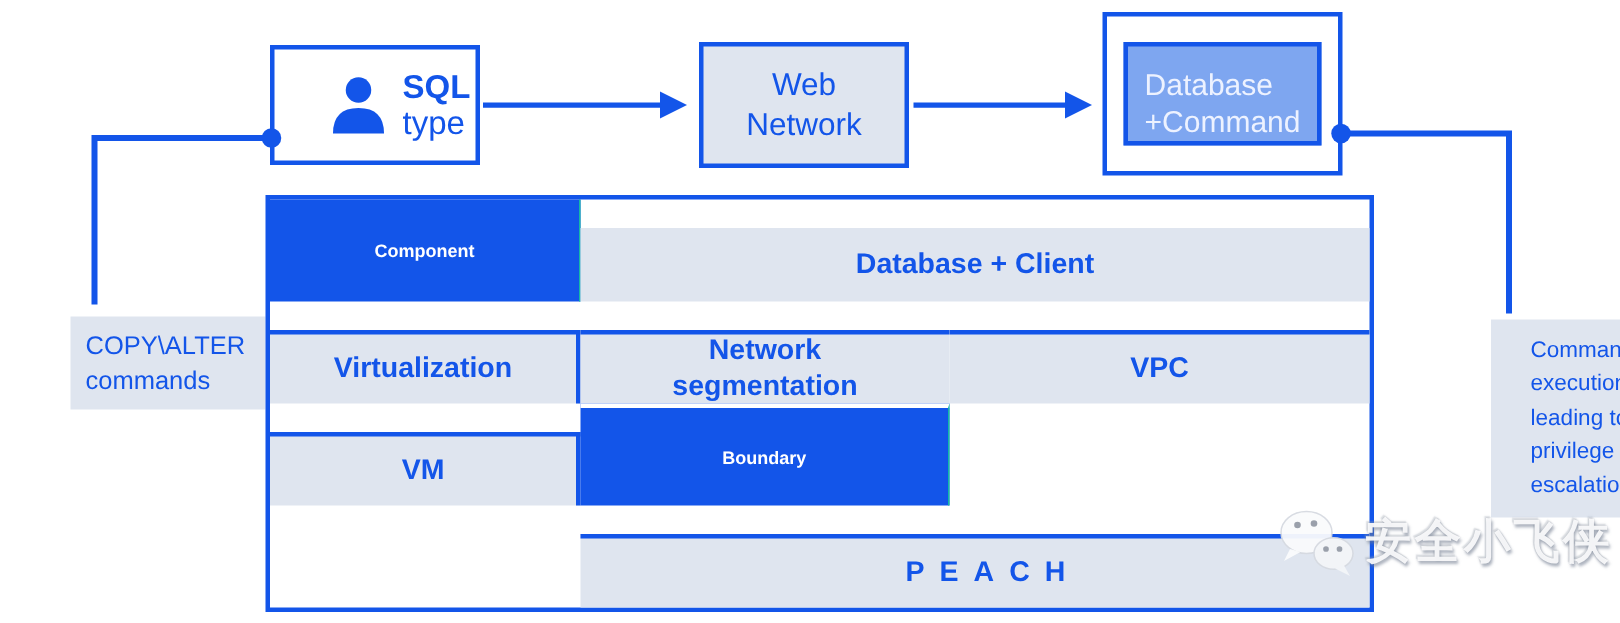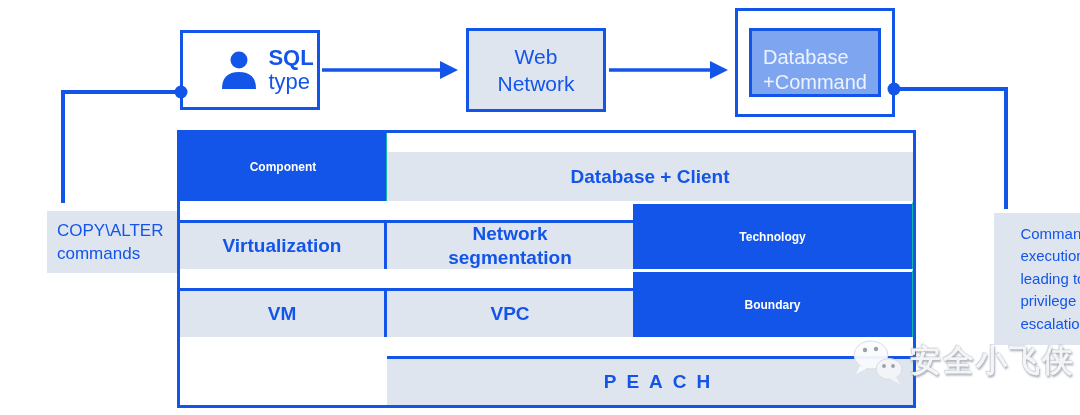--- a/index.html
+++ b/index.html
@@ -102,23 +102,22 @@
   <div class="tbl">
 
     <div class="th">Component</div>
     <div class="td span">Database + Client</div>
 
     <div class="td sep mid">Virtualization</div>
     <div class="td sep">
         <span class="wrap">Network segmentation</span>
       </div>
 
-    <div class="th sep">Technology</div>
+    <div class="td sep">VPC</div>
     <div class="td sep mid">VM</div>
-    <div class="td sep">VPC</div>
 
     <div class="th sep">Boundary</div>
     <div class="td sep span peach">PEACH</div>
   </div>
 
   <div class="watermark">
     <svg width="56" height="50" viewBox="0 0 56 50">
       <ellipse cx="21" cy="19" rx="17" ry="14" fill="#fafbfc" opacity="0.95" stroke="#d6dae1" stroke-width="1"></ellipse>
       <path d="M10 30 L6 38 L17 32 Z" fill="#fafbfc" opacity="0.95"></path>
       <circle cx="15" cy="14" r="2.2" fill="#9aa0ab"></circle>

